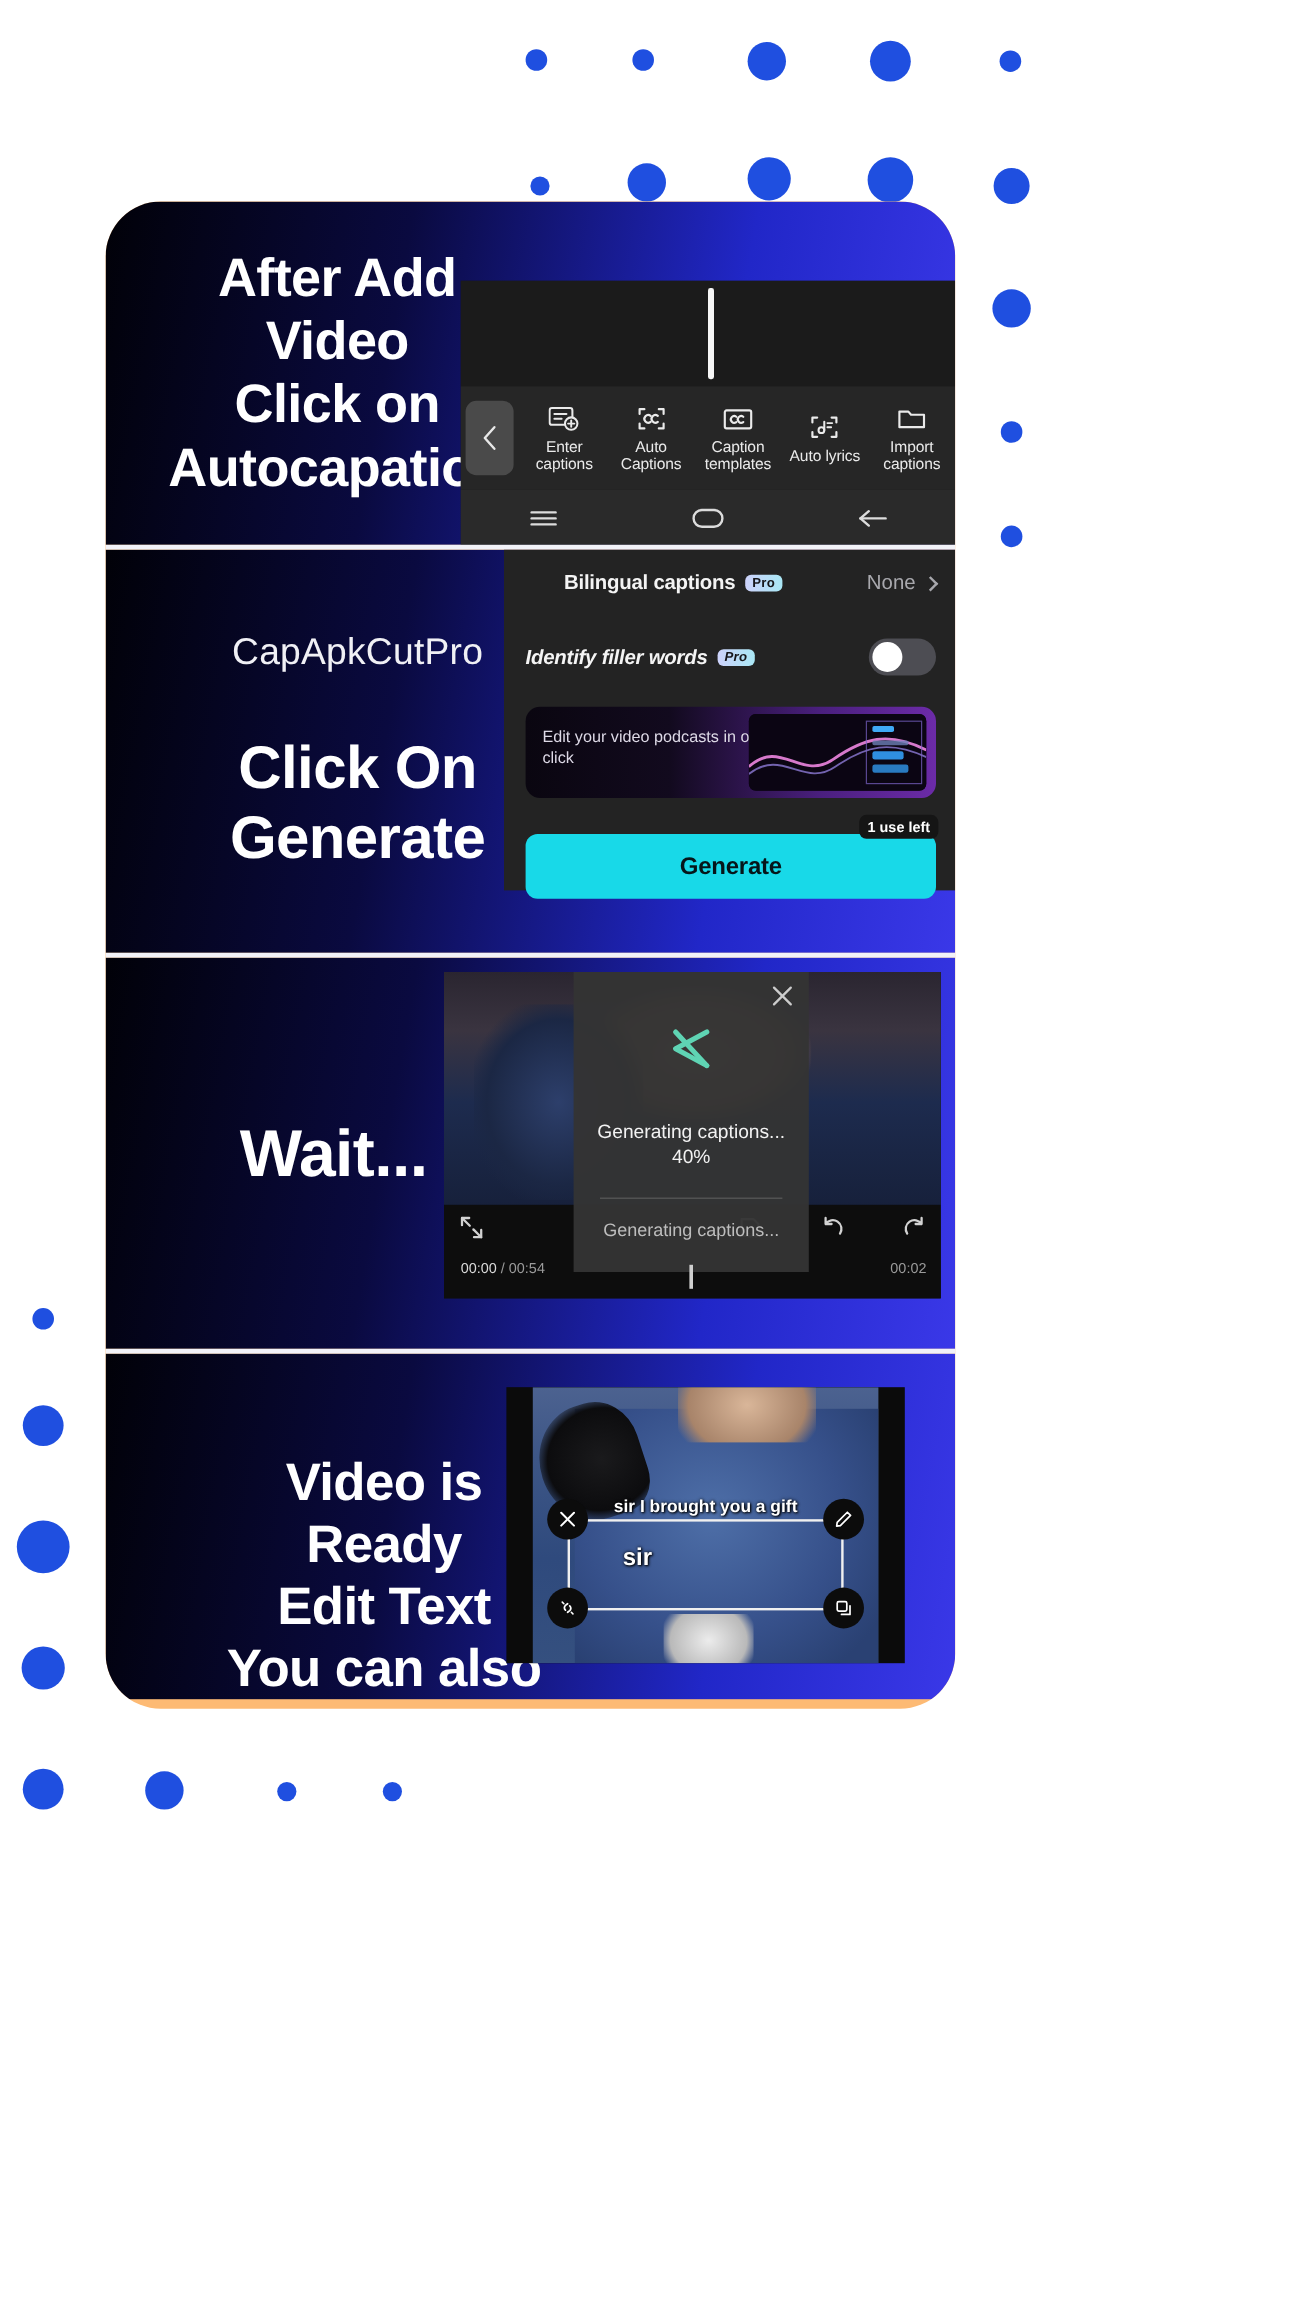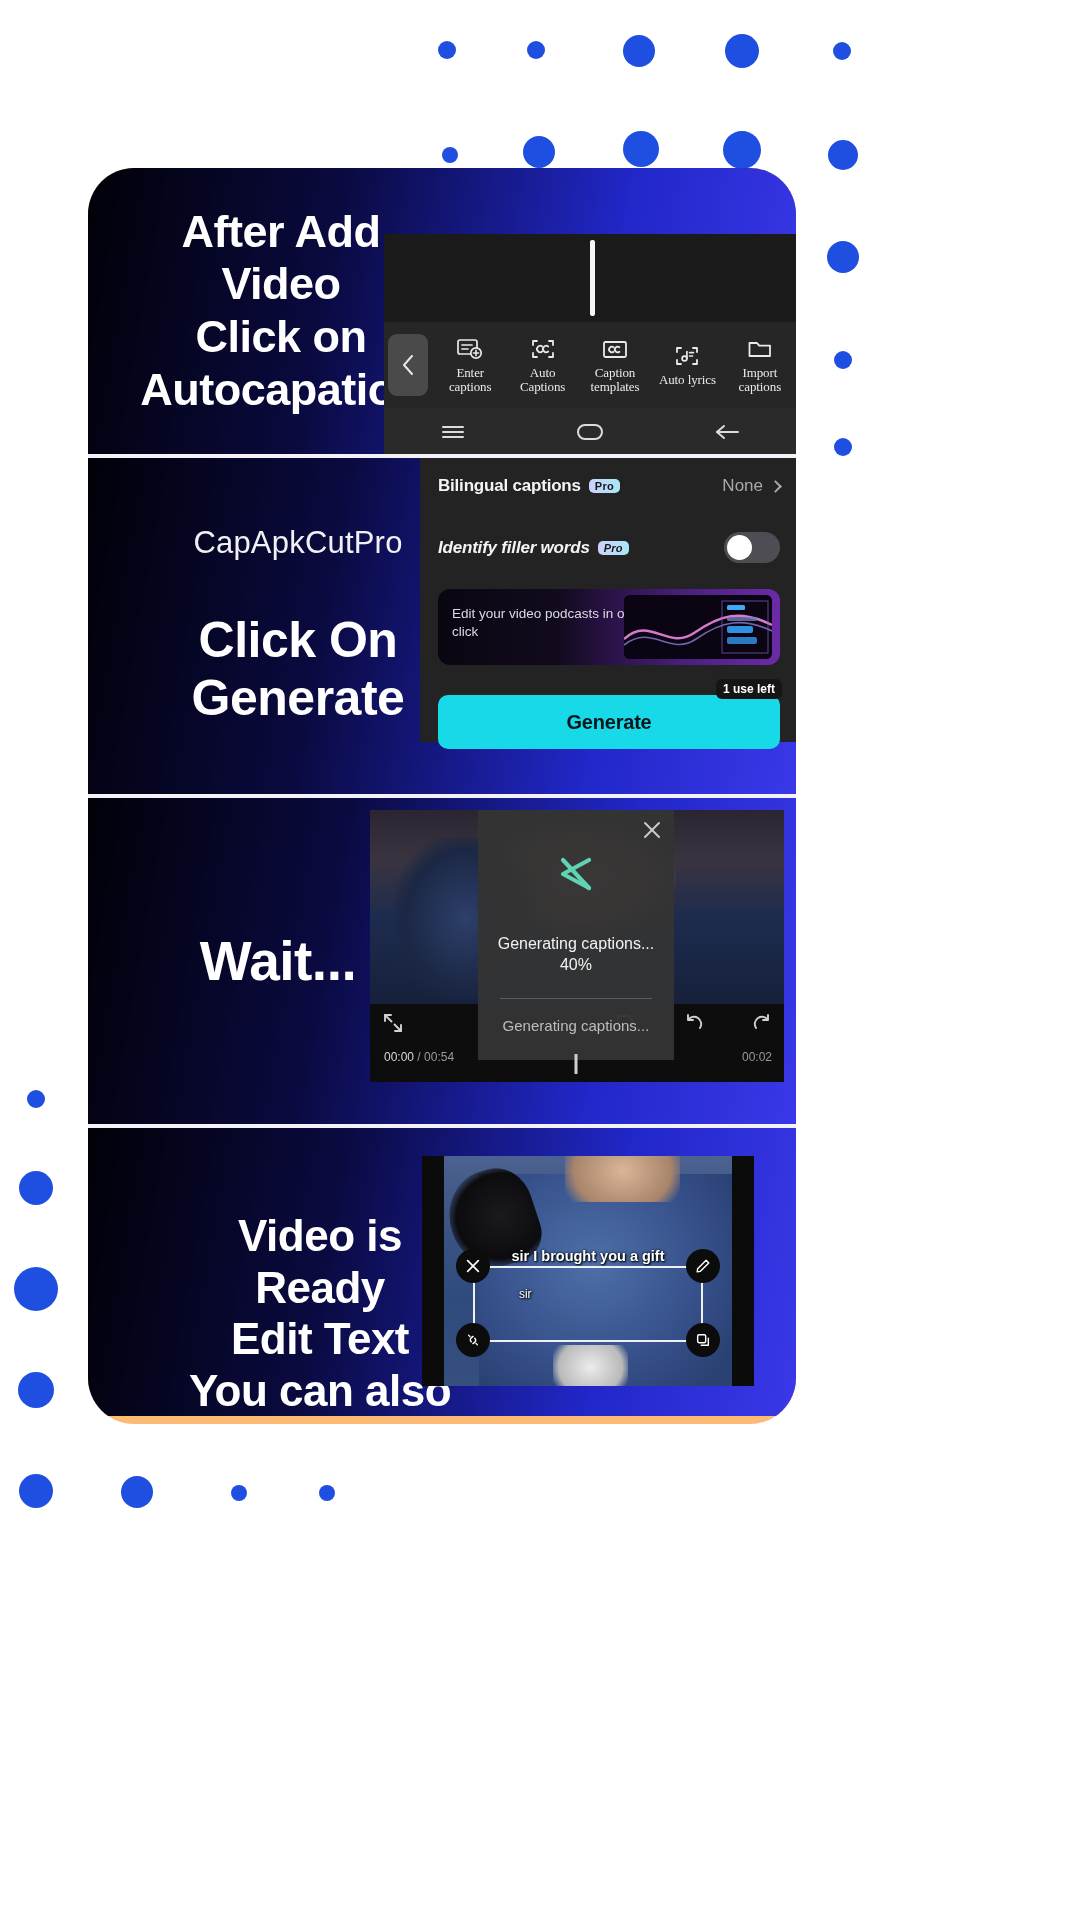--- a/index.html
+++ b/index.html
@@ -37,21 +37,21 @@
   
   #panel1 { height: 286px; }
   #p1-copy { left: 6px; width: 374px; }
   #p1-copy .hl { font-size: 45px; }
   #p1-phone { position: absolute; right: 0; top: 66px; width: 412px; bottom: 0;
               background: #1c1c1c; }
   #p1-preview { position: relative; height: 88px; background: #1b1b1b; }
   #p1-cursor { position: absolute; left: 206px; top: 6px; width: 5px; height: 76px;
                background: #f6f6f6; border-radius: 2px; }
   #p1-toolbar { position: relative; height: 86px; background: #262626;
-                display: flex; align-items: center; padding-left: 4px; font-family: Liberation Serif, serif; }
+                display: flex; align-items: center; padding-left: 4px; }
   #p1-back { width: 40px; height: 62px; background: #4a4a4a; border-radius: 9px;
              display:flex; align-items:center; justify-content:center; flex: none; margin-right: 6px;}
   #p1-back svg { width: 20px; height: 24px; }
   .tool { flex: 1 1 0; display: flex; flex-direction: column; align-items: center;
           justify-content: center; gap: 5px; color: #eaeaea; }
   .tool .ticon { width: 28px; height: 24px; display:flex; align-items:center; justify-content:center; }
   .tool .tlbl { font-size: 13px; line-height: 1.06; text-align: center; letter-spacing:-0.1px; }
   #p1-nav { position: relative; height: 48px; background: #2a2a2a;
             display: flex; align-items: center; justify-content: space-around; }
   #p1-nav .nitem { width: 60px; height: 30px; display:flex; align-items:center; justify-content:center; }
@@ -132,22 +132,22 @@
   #p4-video .head { position:absolute; left:42%; top:-14%; width:40%; height:34%;
       background: radial-gradient(ellipse at 50% 60%, #d9b699 0%, #a8846a 60%, rgba(0,0,0,0) 78%); }
   #p4-video .mic { position:absolute; left:2%; top:6%; width:30%; height:42%;
       background: radial-gradient(ellipse at 60% 50%, #1a1a1c 0%, #0c0c0e 62%, rgba(0,0,0,0) 80%);
       border-radius: 50% 40% 30% 50%; transform: rotate(-18deg); }
   #p4-video .hand { position:absolute; left:38%; bottom:-6%; width:26%; height:24%;
       background: radial-gradient(ellipse at 50% 40%, #ececec 0%, #b9b9b9 60%, rgba(0,0,0,0) 78%); }
   #p4-cap1 { position:absolute; left: 50%; top: 40%; transform: translateX(-50%);
              color:#fff; font-size: 14.5px; font-weight: bold; white-space: nowrap;
              text-shadow: 0 0 3px #000, 1px 1px 2px #000; }
-  #p4-cap2 { position:absolute; left: 26%; top: 57%; color:#fff; font-size: 12px;
-             font-weight: normal; text-shadow: 0 0 3px #000, 1px 1px 2px #000; }
+  #p4-cap2 { position:absolute; left: 26%; top: 57%; color:#fff; font-size: 20px;
+             font-weight: bold; text-shadow: 0 0 3px #000, 1px 1px 2px #000; }
   .sel-line { position:absolute; background:#f0f0f0; }
   .handle-btn { position:absolute; width: 34px; height: 34px; border-radius: 50%;
                 background:#0c0c0c; display:flex; align-items:center; justify-content:center; }
 
   svg { display:block; }
 </style>
 </head>
 <body>
 
 <div id="root">
@@ -300,21 +300,21 @@
     <div class="panel" id="panel2">
 
       <div class="left-copy" id="p2-copy">
         <div id="p2-brand">CapApkCutPro</div>
         <div class="hl">Click On</div>
         <div class="hl">Generate</div>
       </div>
 
       <div id="p2-sheet">
 
-        <div class="row" style="margin-top:4px;">
+        <div class="row" style="margin-top:4px;margin-left:32px;">
           <div class="row-label">
             <span>Bilingual captions</span>
             <span class="pro-badge">Pro</span>
           </div>
           <div class="row-val">
             <span>None</span>
             <span class="chev"></span>
           </div>
         </div>
 

